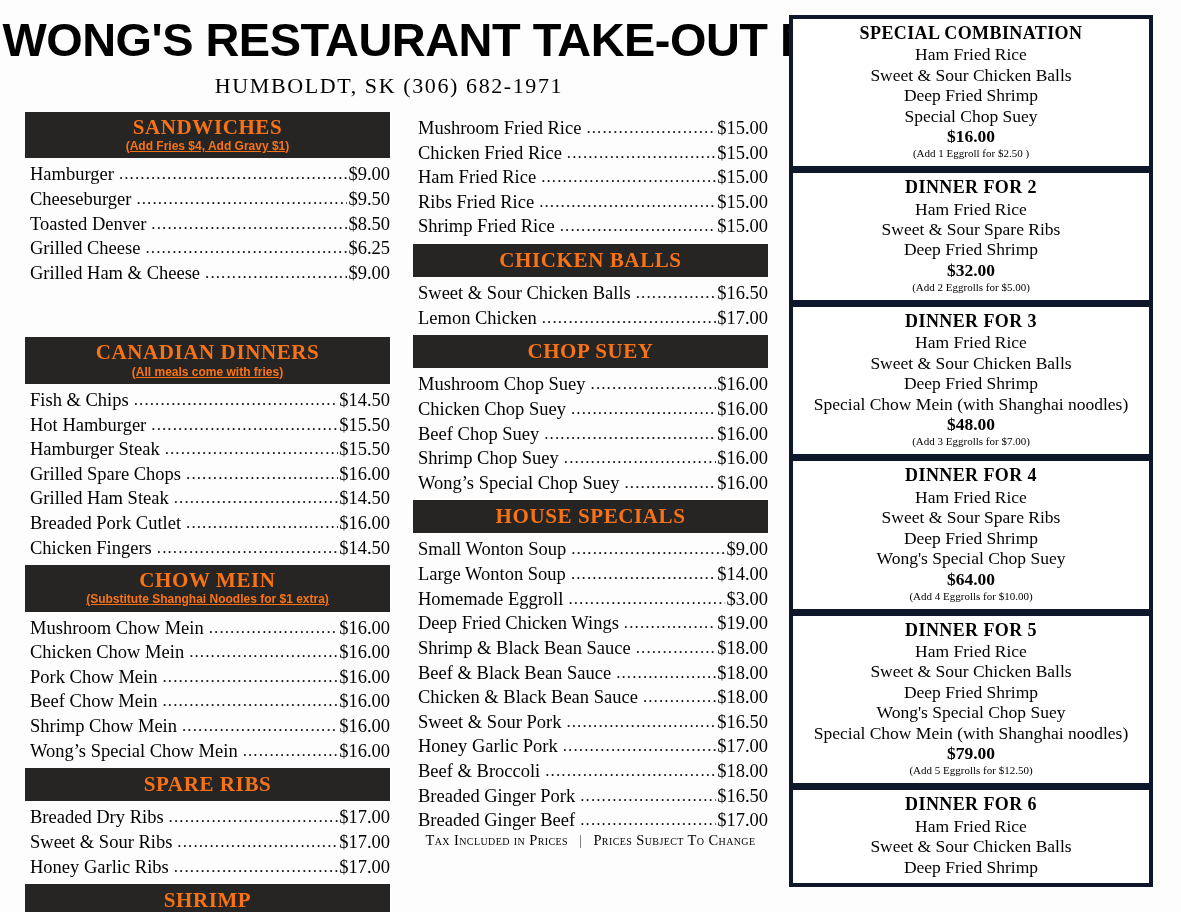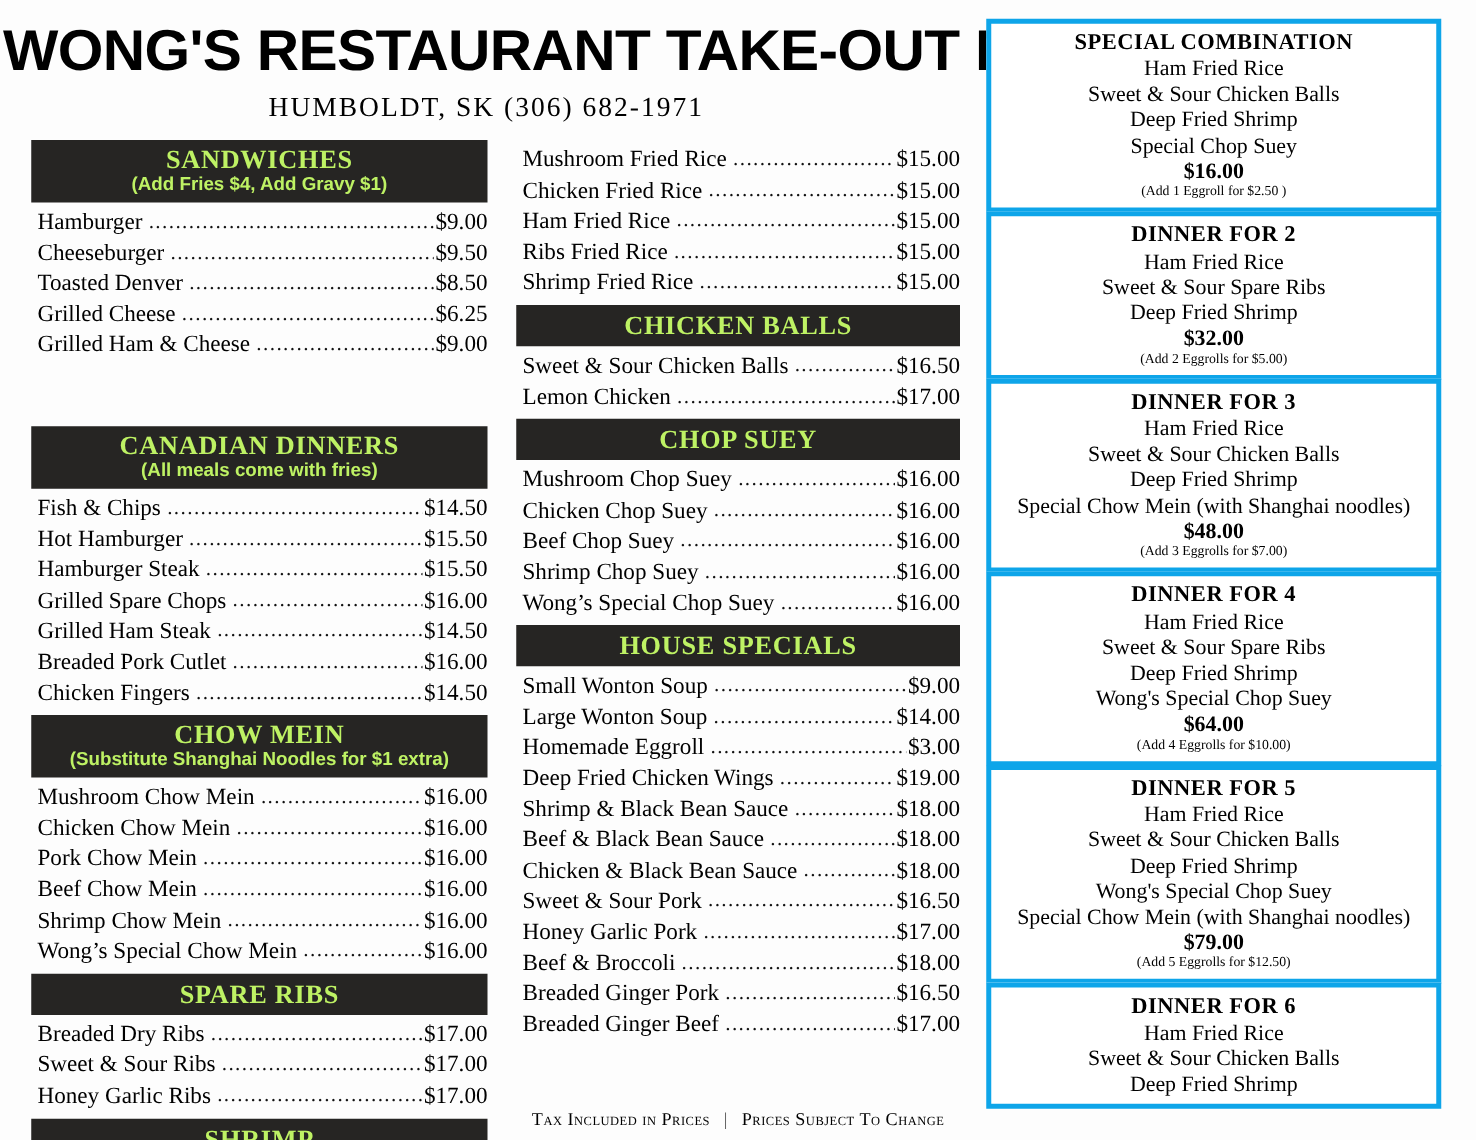--- a/index.html
+++ b/index.html
@@ -67,40 +67,41 @@
     position: absolute;
     left: 789px;
     top: 15px;
     width: 364px;
   }
 
   
   .section { margin: 0; }
   .section-bar {
     background: #262523;
-    color: #bef264;
+    color: #f97316;
     text-align: center;
     padding: 5px 4px 6px 4px;
   }
   .section-bar .sec-title {
     font-family: "Liberation Serif", "DejaVu Serif", serif;
     font-weight: bold;
     font-size: 21px;
     letter-spacing: 0.6px;
     line-height: 1.05;
     display: block;
   }
   .section-bar .sec-sub {
     font-family: "Liberation Sans", "DejaVu Sans", sans-serif;
     font-weight: bold;
-    font-size: 15px;
+    font-size: 12px;
     letter-spacing: 0px;
     line-height: 1.2;
     display: block;
     margin-top: 1px;
+    text-decoration: underline;
   }
   .section-bar.has-sub { padding: 4px 4px 5px 4px; }
 
   .items { padding: 4px 0 0 0; }
   .item {
     display: flex;
     align-items: baseline;
     font-size: 18.5px;
     line-height: 1.33;
     white-space: nowrap;
@@ -118,21 +119,21 @@
     color: #111;
   }
   .item .pr { flex: 0 0 auto; }
 
   
   .gap-lg { height: 52px; }
   .gap-xs { height: 5px; }
 
   
   .combo {
-    border: 4px solid #0ea5e9;
+    border: 4px solid #0f172a;
     text-align: center;
     padding: 4px 6px 6px 6px;
     margin-bottom: -1px;
     background: #ffffff;
   }
   .combo .c-title {
     font-weight: bold;
     font-size: 18px;
     letter-spacing: 0.4px;
     line-height: 1.18;
@@ -148,21 +149,21 @@
   }
   .combo .c-note {
     font-size: 11px;
     line-height: 1.2;
   }
 
   
   .footer {
     position: absolute;
     left: 413px;
-    top: 888px;
+    top: 832px;
     width: 355px;
     text-align: center;
     font-size: 14.5px;
     font-variant: small-caps;
     letter-spacing: 0.4px;
     white-space: nowrap;
   }
   .footer .sep { padding: 0 7px; color: #555; }
 </style>
 </head>

